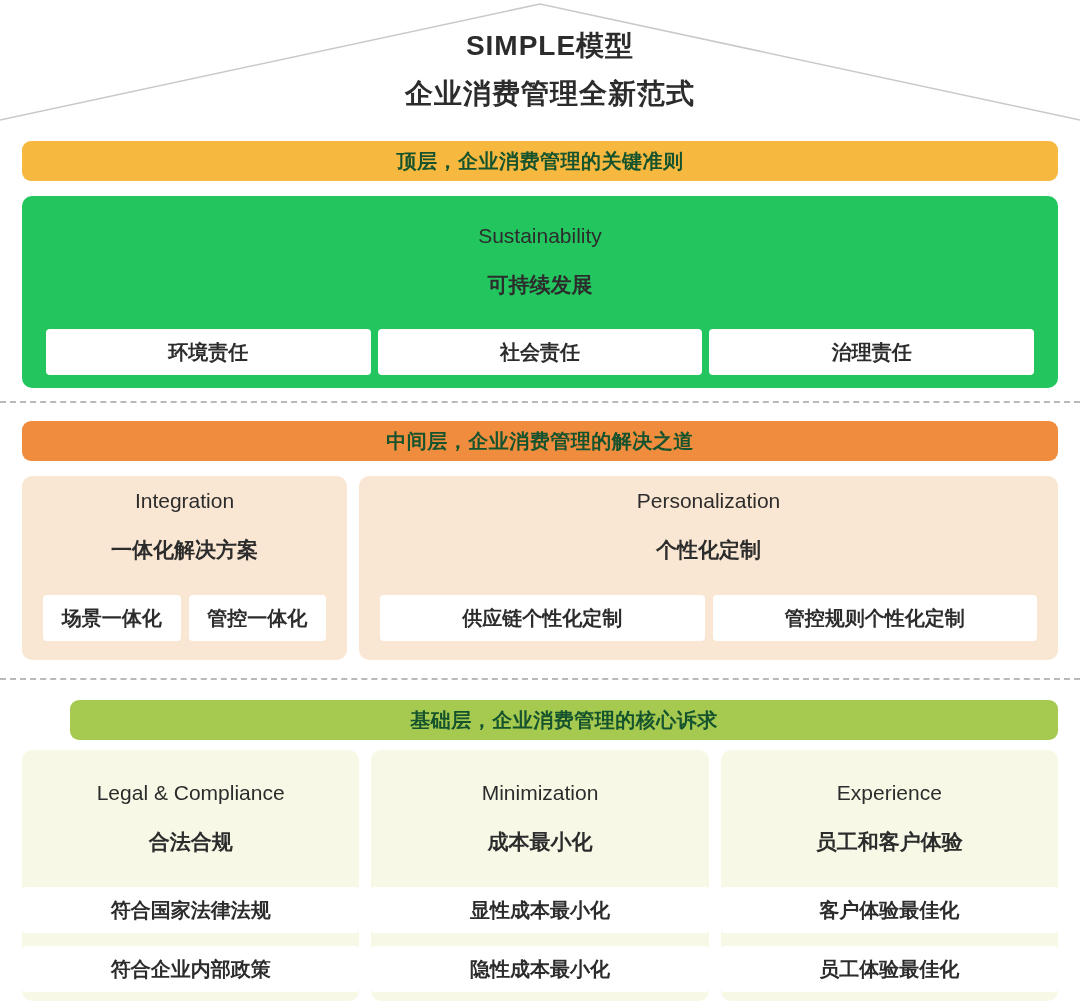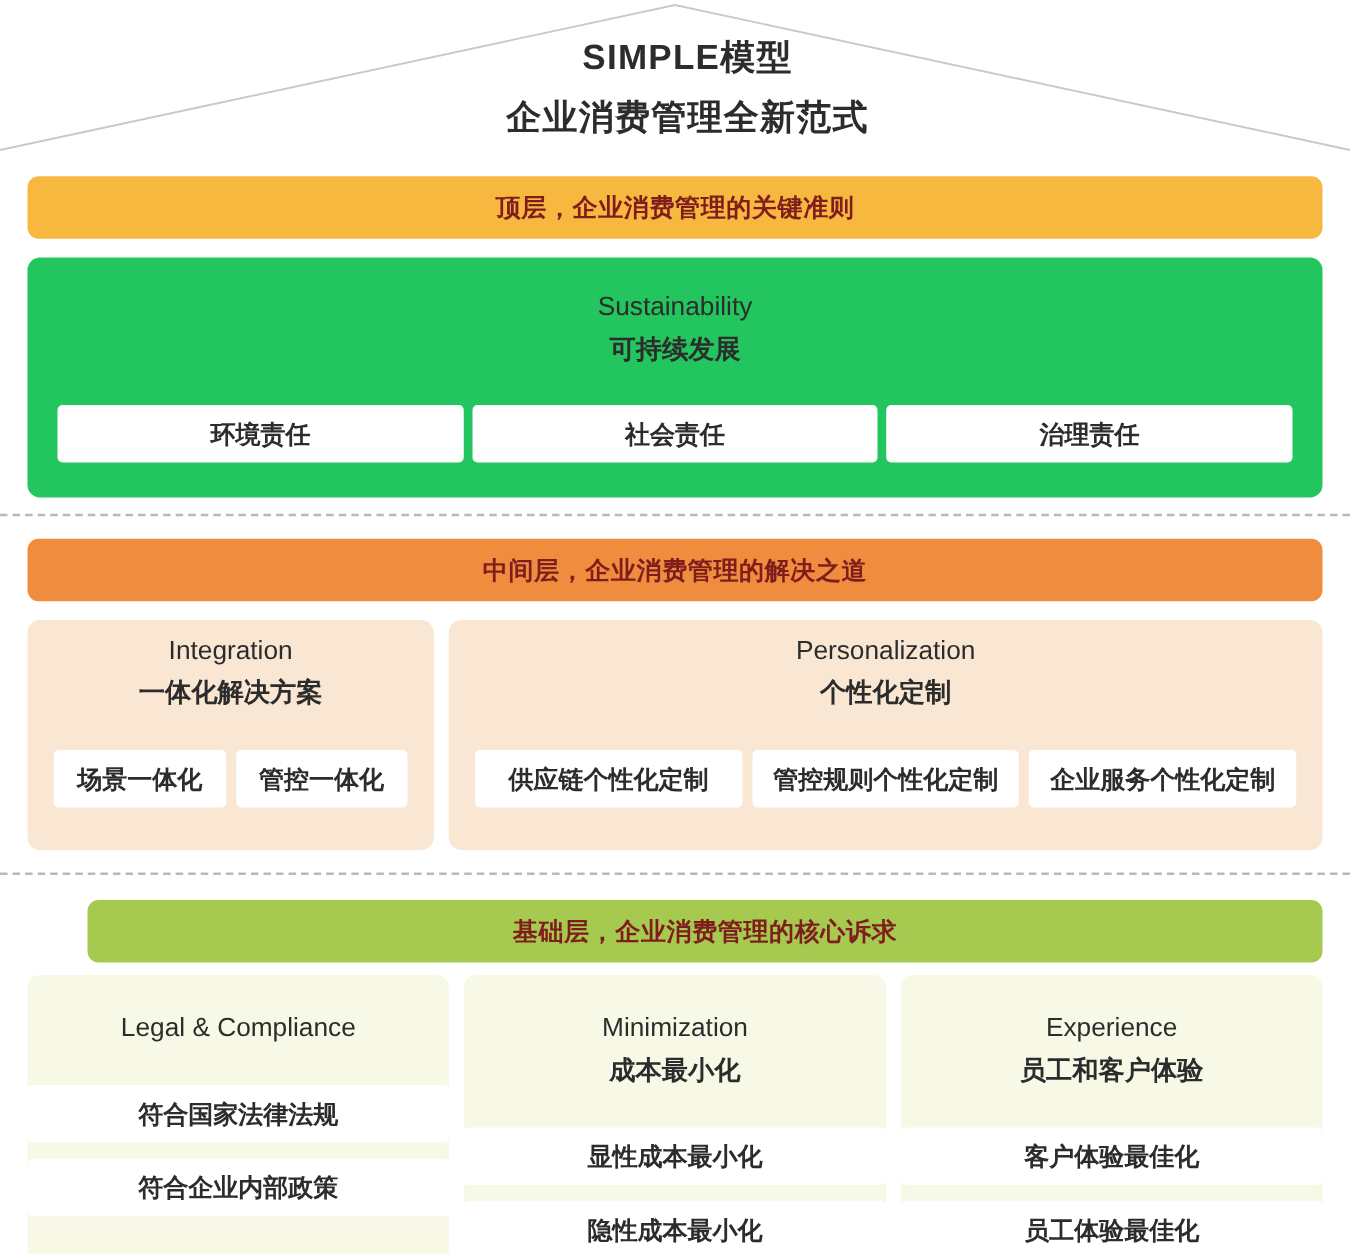--- a/index.html
+++ b/index.html
@@ -16,40 +16,40 @@
   .roof { position: relative; width: 1080px; height: 130px; padding-left: 20px; }
   .roof svg { position: absolute; top: 0; left: 0; display: block; }
   .roof-titles { position: absolute; top: 0; left: 0; width: 100%; text-align: center; }
   .roof-title { font-size: 28px; font-weight: 600; margin-top: 31px; line-height: 1.1; letter-spacing: 1px; }
   .roof-subtitle { font-size: 28px; font-weight: 600; margin-top: 17px; line-height: 1.1; letter-spacing: 1px; }
 
   .content { padding: 0 22px; }
 
   
   .band {
-    height: 50px; border-radius: 9px;
+    height: 40px; border-radius: 9px;
     display: flex; align-items: center; justify-content: center;
-    font-size: 20px; font-weight: 600; color: #7f1d1d;
+    font-size: 20px; font-weight: 600; color: #14532d;
     letter-spacing: 0.5px;
   }
   .band-top  { background: #F6B83F; margin-top: 11px; }
   .band-mid  { background: #F08C3E; margin-top: 18px; }
   .band-base { background: #A6C94F; margin-top: 20px; margin-left: 48px; }
 
   
   .panel {
     border-radius: 10px;
     box-sizing: border-box;
   }
   .panel-top {
     margin-top: 15px; height: 192px;
     background: #22c55e; padding-top: 27px;
   }
   .panel-head-en { text-align: center; font-size: 21px; font-weight: 400; line-height: 26px; }
-  .panel-head-zh { text-align: center; font-size: 21px; font-weight: 600; line-height: 26px; margin-top: 8px; }
+  .panel-head-zh { text-align: center; font-size: 21px; font-weight: 600; line-height: 26px; margin-top: 23px; }
 
   .box-row { display: flex; gap: 7px; padding: 0 24px; margin-top: 31px; }
   .wbox {
     flex: 1; height: 46px; background: #ffffff; border-radius: 4px;
     display: flex; align-items: center; justify-content: center;
     font-size: 20px; font-weight: 600; white-space: nowrap;
   }
 
   
   .sep { border-top: 2px dashed #b9b9b9; margin: 13px -22px 0 -22px; height: 0; }
@@ -115,32 +115,32 @@
           <div class="wbox">管控一体化</div>
         </div>
       </div>
 
       <div class="panel-mid panel-mid-right">
         <div class="panel-head-en">Personalization</div>
         <div class="panel-head-zh">个性化定制</div>
         <div class="box-row">
           <div class="wbox">供应链个性化定制</div>
           <div class="wbox">管控规则个性化定制</div>
-          <div class="wbox">企业服务个性化定制</div>
         </div>
       </div>
     </div>
 
     <div class="sep sep-2"></div>
 
     <div class="band band-base">基础层，企业消费管理的核心诉求</div>
 
     <div class="base-row">
       <div class="panel-base">
         <div class="panel-head-en">Legal &amp; Compliance</div>
+        <div class="panel-head-zh">合法合规</div>
         <div class="base-boxes">
           <div class="wbox">符合国家法律法规</div>
           <div class="wbox">符合企业内部政策</div>
         </div>
       </div>
 
       <div class="panel-base">
         <div class="panel-head-en">Minimization</div>
         <div class="panel-head-zh">成本最小化</div>
         <div class="base-boxes">

